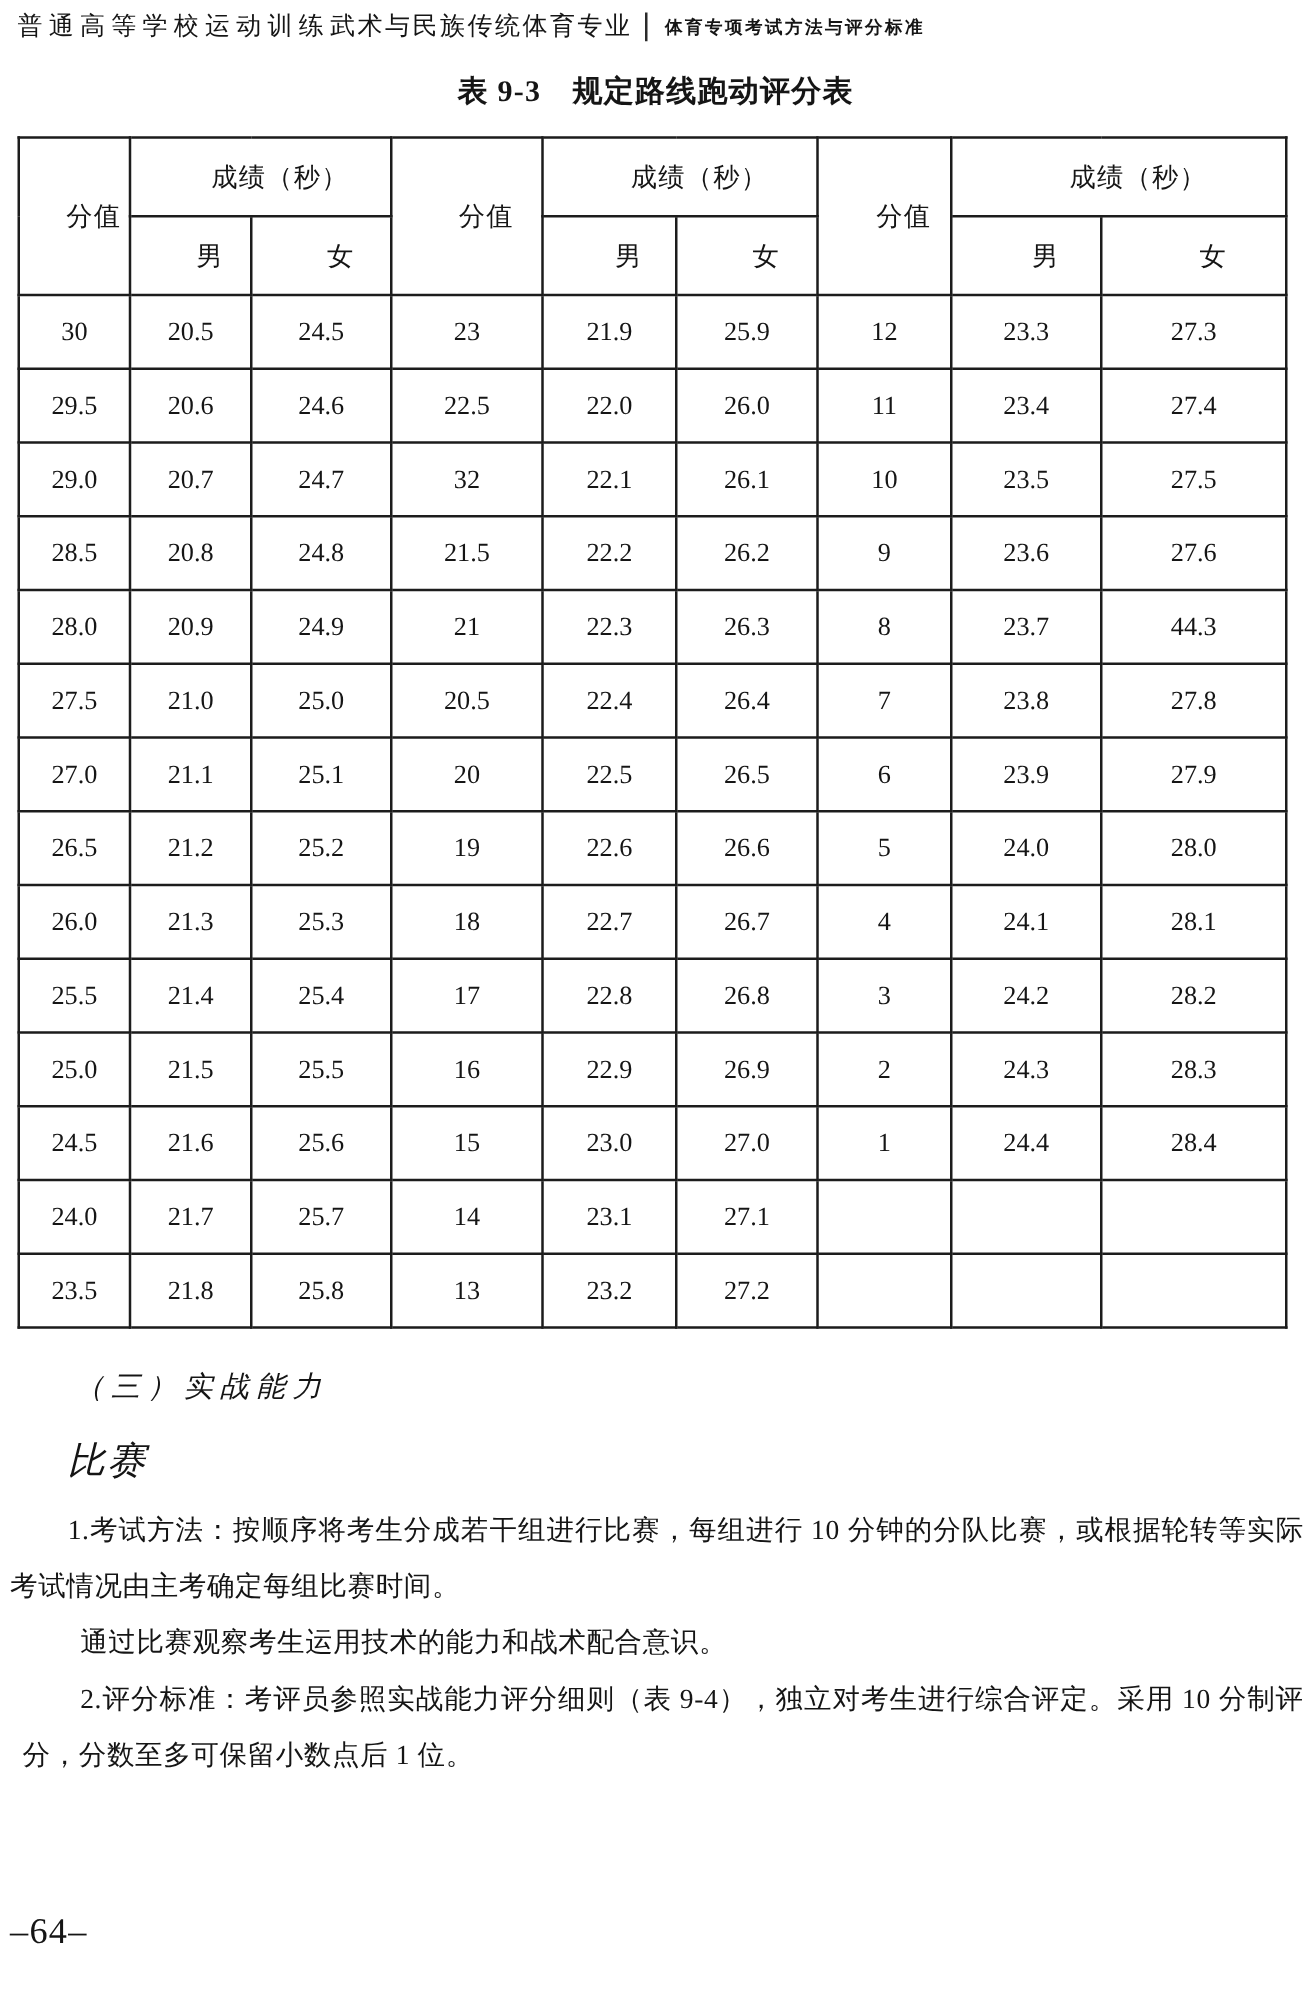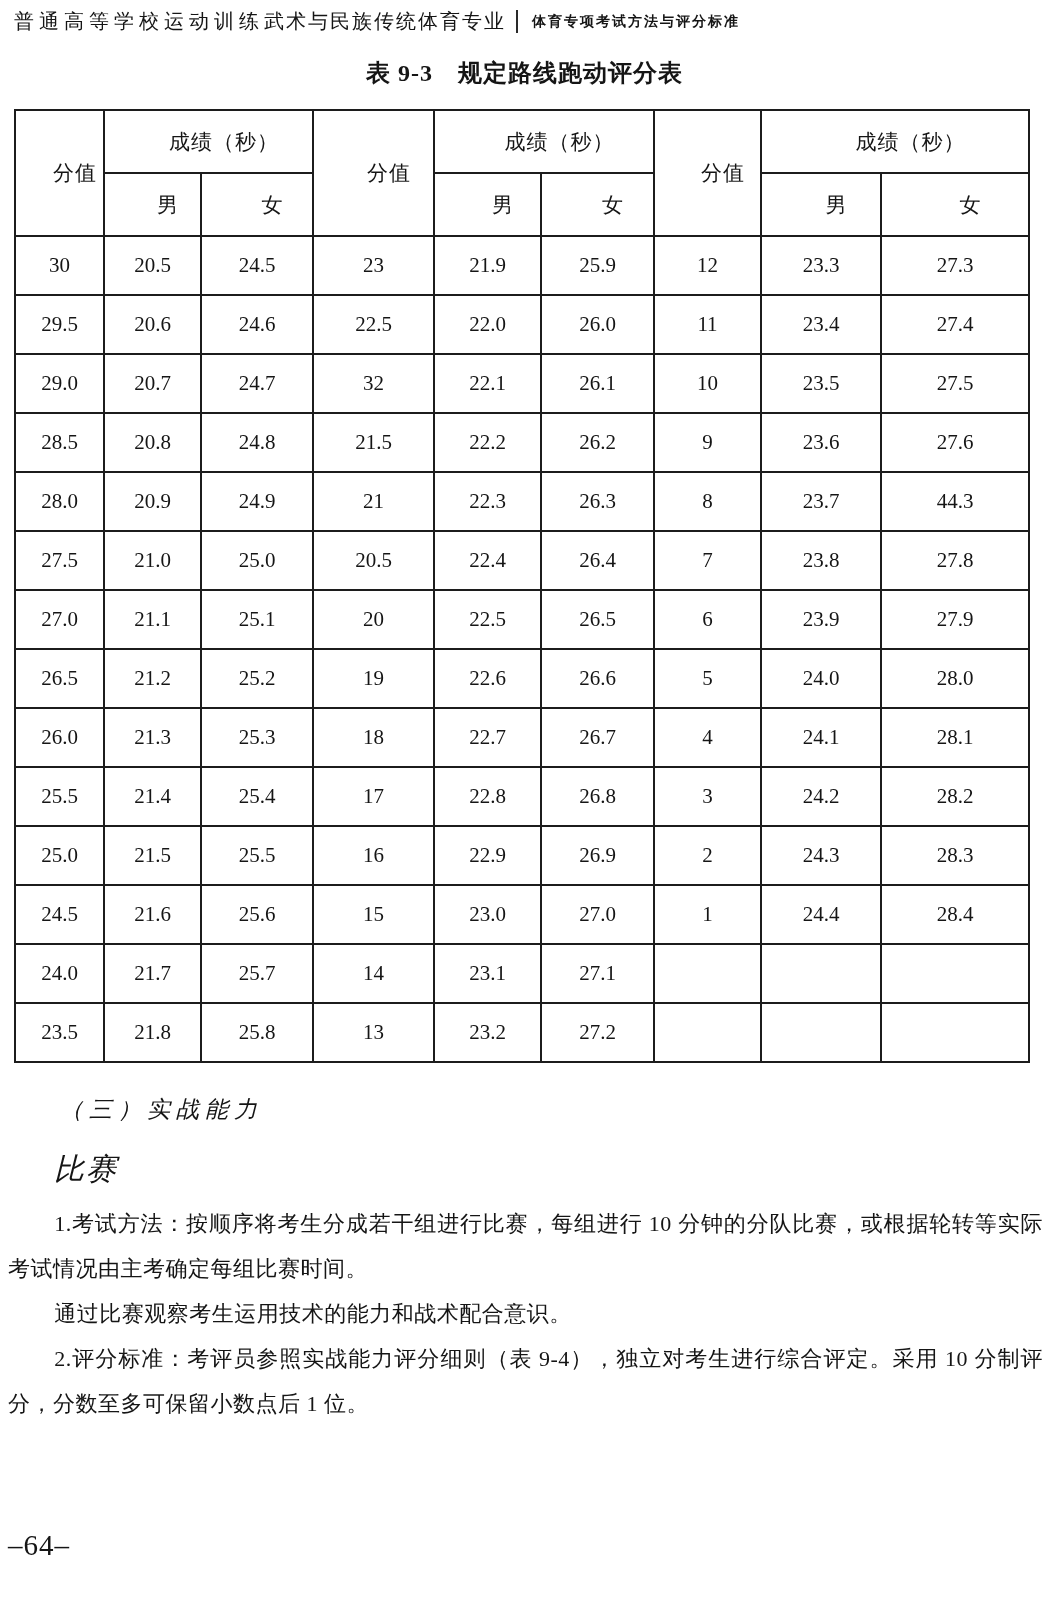--- a/index.html
+++ b/index.html
@@ -85,21 +85,21 @@
     letter-spacing: 2px;
     line-height: 1.5;
   }
   .para {
     margin-top: 10px;
     line-height: 2.05;
     text-align: justify;
     text-indent: 2.1em;
     letter-spacing: 0.5px;
   }
-  .para + .para { margin-top: 0; }
+  .para + .para { margin-top: 0; margin-left: 10px; }
 
   
   .page-number {
     position: absolute;
     left: 8px;
     bottom: 38px;
     font-size: 29px;
     letter-spacing: 1px;
   }
 </style>

